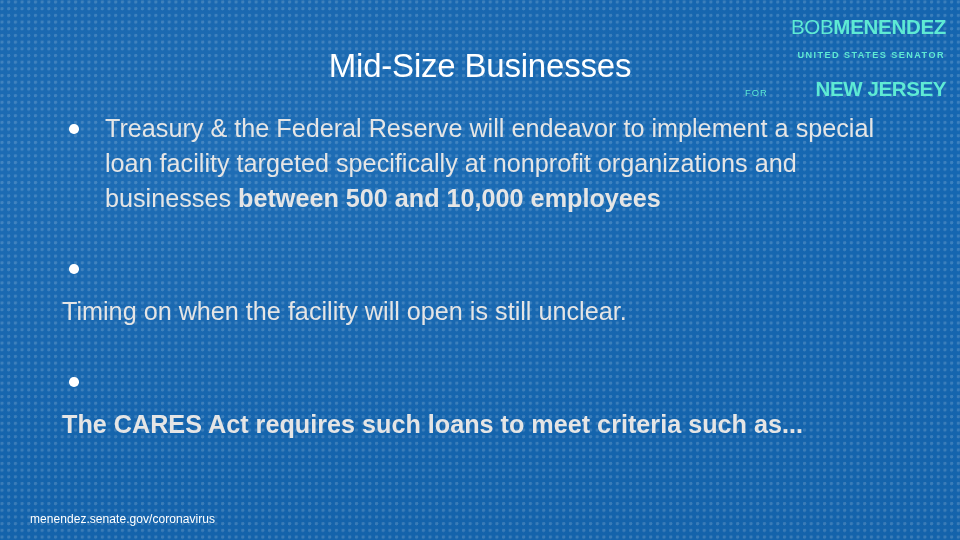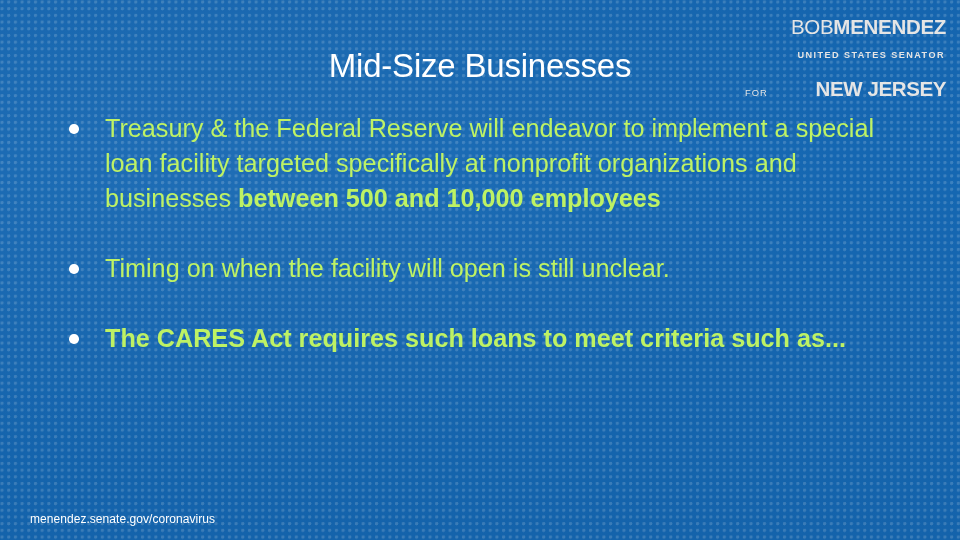--- a/index.html
+++ b/index.html
@@ -54,21 +54,21 @@
     inset: 0;
     z-index: 3;
   }
 
   
   #logo-lockup {
     position: absolute;
     top: 17px;
     right: 14px;
     text-align: right;
-    color: #e5e5e5;
+    color: #5eead4;
     line-height: 1;
     user-select: none;
   }
   .logo-line1 {
     font-size: 20.5px;
     letter-spacing: -0.2px;
     white-space: nowrap;
   }
   .logo-first {
     font-weight: 400;
@@ -122,25 +122,25 @@
   
   #bullet-list {
     position: absolute;
     top: 111px;
     left: 62px;
     width: 845px;
   }
   .bullet-row {
     display: flex;
     align-items: flex-start;
-    color: #bef264;
+    color: #e5e5e5;
     font-size: 25.2px;
     line-height: 35px;
   }
-  .bullet-row + .bullet-row { margin-top: 35px; }
+  .bullet-row + .bullet-row { margin-top: 35px; flex-direction: column; }
 
   .bullet-dot-cell {
     flex: 0 0 43px;
     display: flex;
     justify-content: flex-start;
     padding-top: 13px;
     padding-left: 7px;
   }
   .bullet-dot {
     width: 9.5px;

